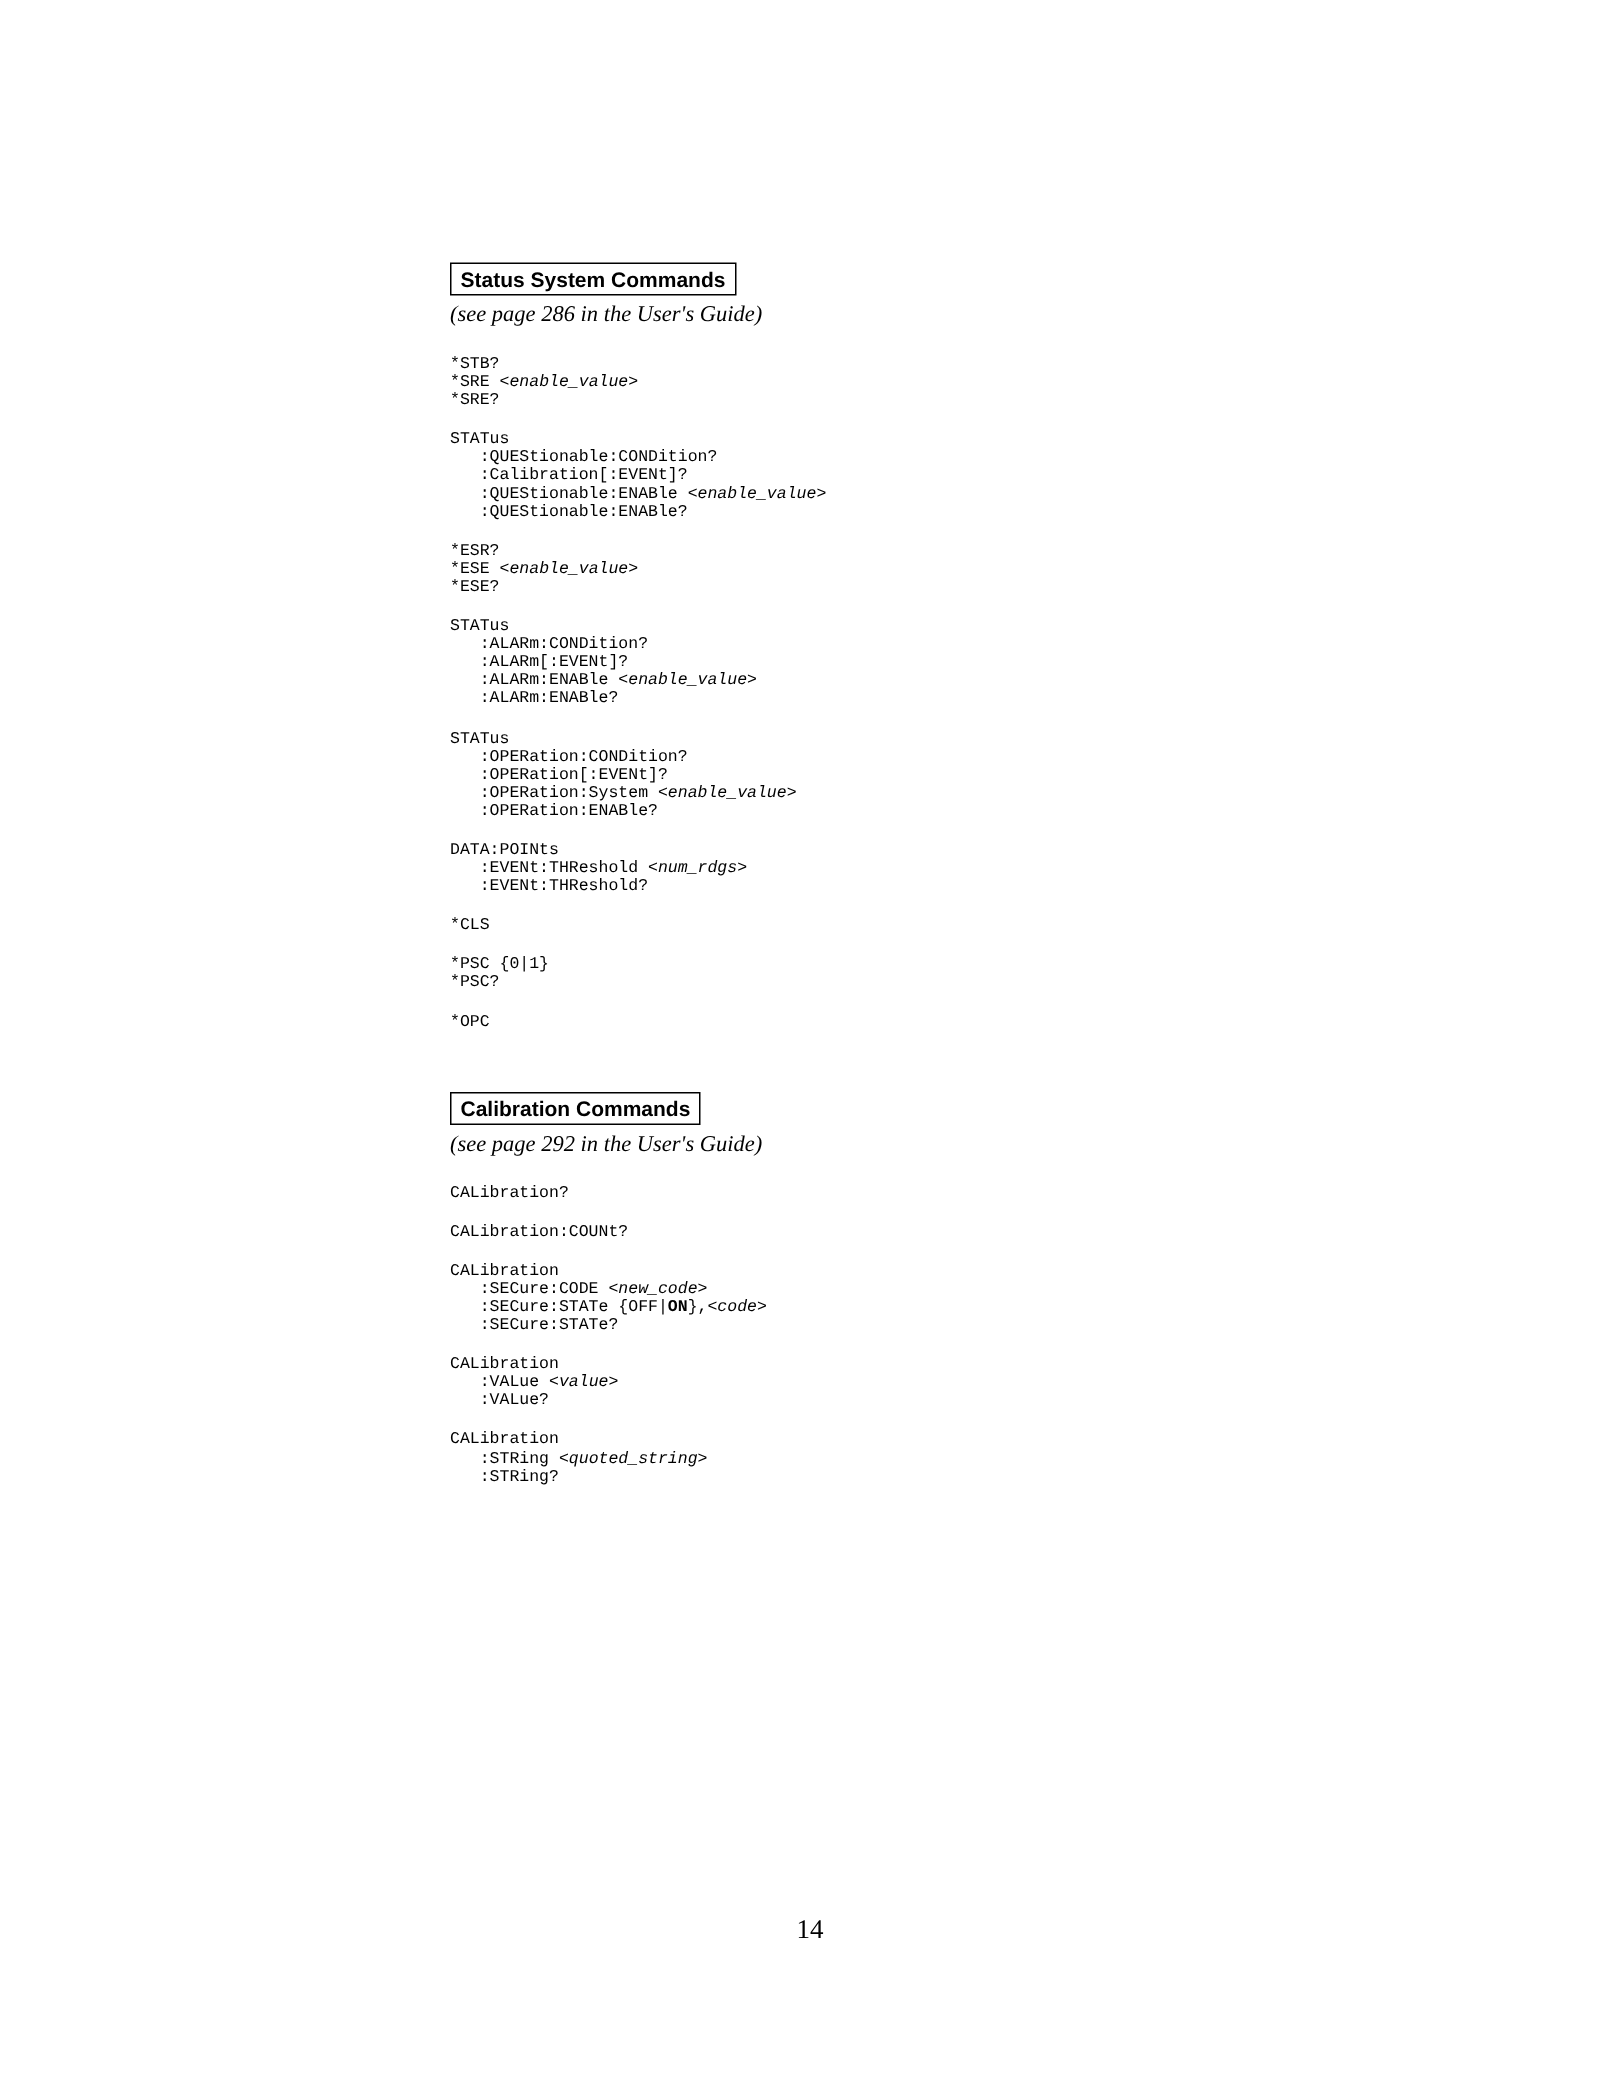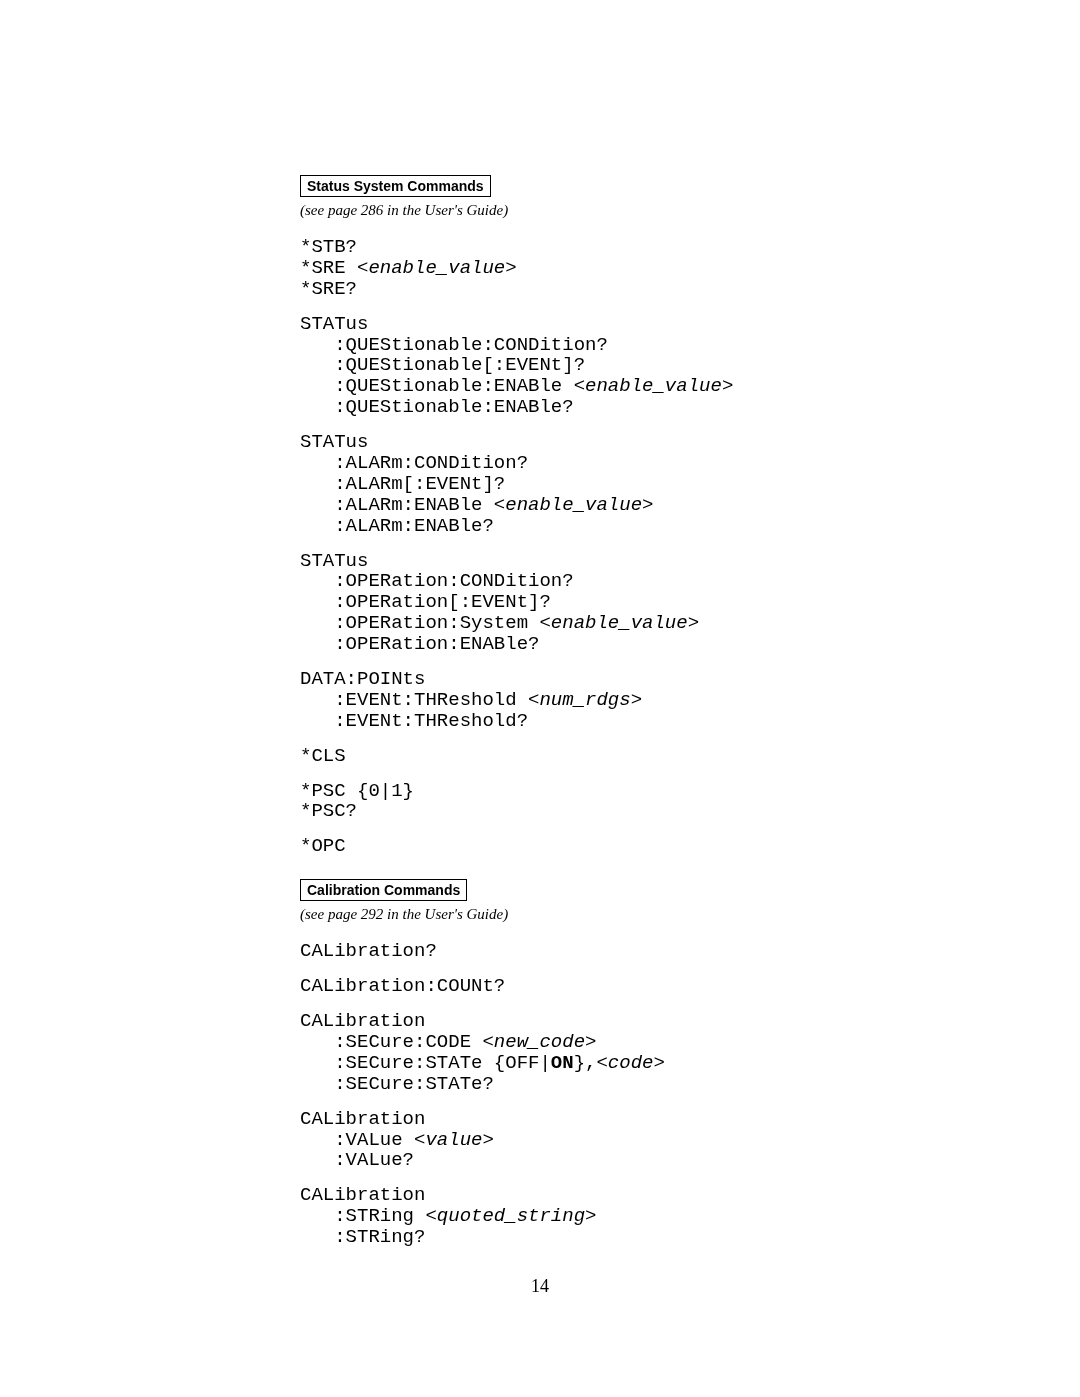--- a/index.html
+++ b/index.html
@@ -25,55 +25,57 @@
     padding: 2px 6px 2px 6px;
     margin: 0;
   }
   .see-page {
     font-style: italic;
     font-size: 15px;
     margin: 5px 0 18px 0;
   }
   .cmd-block {
     font-family: "Courier New", Courier, monospace;
-    font-size: 19px;
+    font-size: 11px;
     line-height: 1.1;
     white-space: pre;
     margin: 0 0 14px 0;
   }
   .cmd-block .param {
     font-style: italic;
   }
   .cmd-block .bold {
     font-weight: bold;
   }
   .section-gap {
-    margin-top: 22px;
+    margin-top: 40px;
   }
   .page-number {
     position: absolute;
     bottom: 100px;
     left: 0;
     width: 1080px;
     text-align: center;
     font-size: 18px;
   }
 </style>
 </head>
 <body>
 
 <div class="page">
   <div id="content">
       <div><div class="section-title">Status System Commands</div><div class="see-page">(see page 286 in the User's Guide)</div><div class="cmd-block"><span><span>*STB?</span></span>
 <span><span>*SRE </span><span class="param">&lt;enable_value&gt;</span></span>
 <span><span>*SRE?</span></span></div><div class="cmd-block"><span><span>STATus</span></span>
 <span><span>   :QUEStionable:CONDition?</span></span>
-<span><span>   :QUEStionable[:EVENt]?</span></span>
+<span><span>   :Calibration[:EVENt]?</span></span>
 <span><span>   :QUEStionable:ENABle </span><span class="param">&lt;enable_value&gt;</span></span>
-<span><span>   :QUEStionable:ENABle?</span></span></div><div class="cmd-block"><span><span>STATus</span></span>
+<span><span>   :QUEStionable:ENABle?</span></span></div><div class="cmd-block"><span><span>*ESR?</span></span>
+<span><span>*ESE </span><span class="param">&lt;enable_value&gt;</span></span>
+<span><span>*ESE?</span></span></div><div class="cmd-block"><span><span>STATus</span></span>
 <span><span>   :ALARm:CONDition?</span></span>
 <span><span>   :ALARm[:EVENt]?</span></span>
 <span><span>   :ALARm:ENABle </span><span class="param">&lt;enable_value&gt;</span></span>
 <span><span>   :ALARm:ENABle?</span></span></div><div class="cmd-block"><span><span>STATus</span></span>
 <span><span>   :OPERation:CONDition?</span></span>
 <span><span>   :OPERation[:EVENt]?</span></span>
 <span><span>   :OPERation:System </span><span class="param">&lt;enable_value&gt;</span></span>
 <span><span>   :OPERation:ENABle?</span></span></div><div class="cmd-block"><span><span>DATA:POINts</span></span>
 <span><span>   :EVENt:THReshold </span><span class="param">&lt;num_rdgs&gt;</span></span>
 <span><span>   :EVENt:THReshold?</span></span></div><div class="cmd-block"><span><span>*CLS</span></span></div><div class="cmd-block"><span><span>*PSC {0|1}</span></span>

